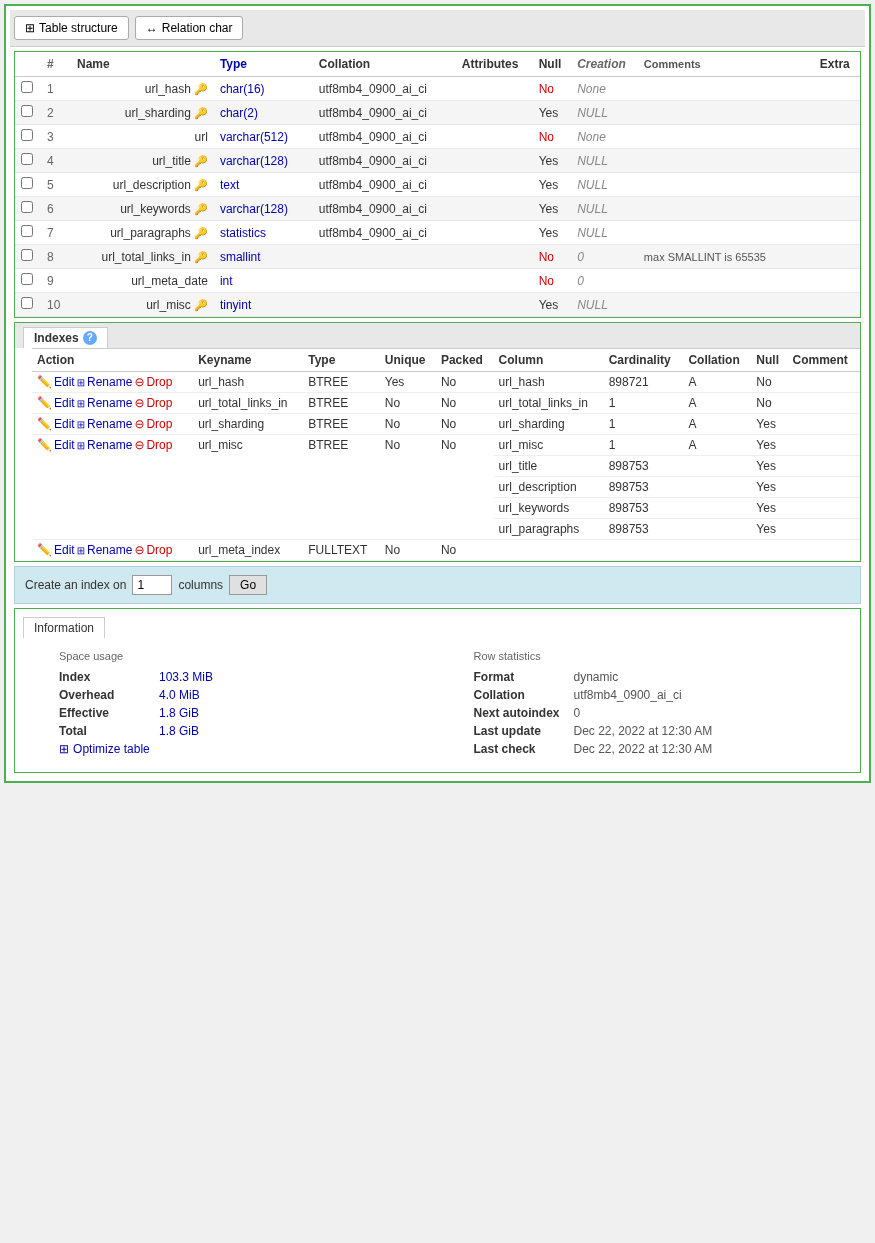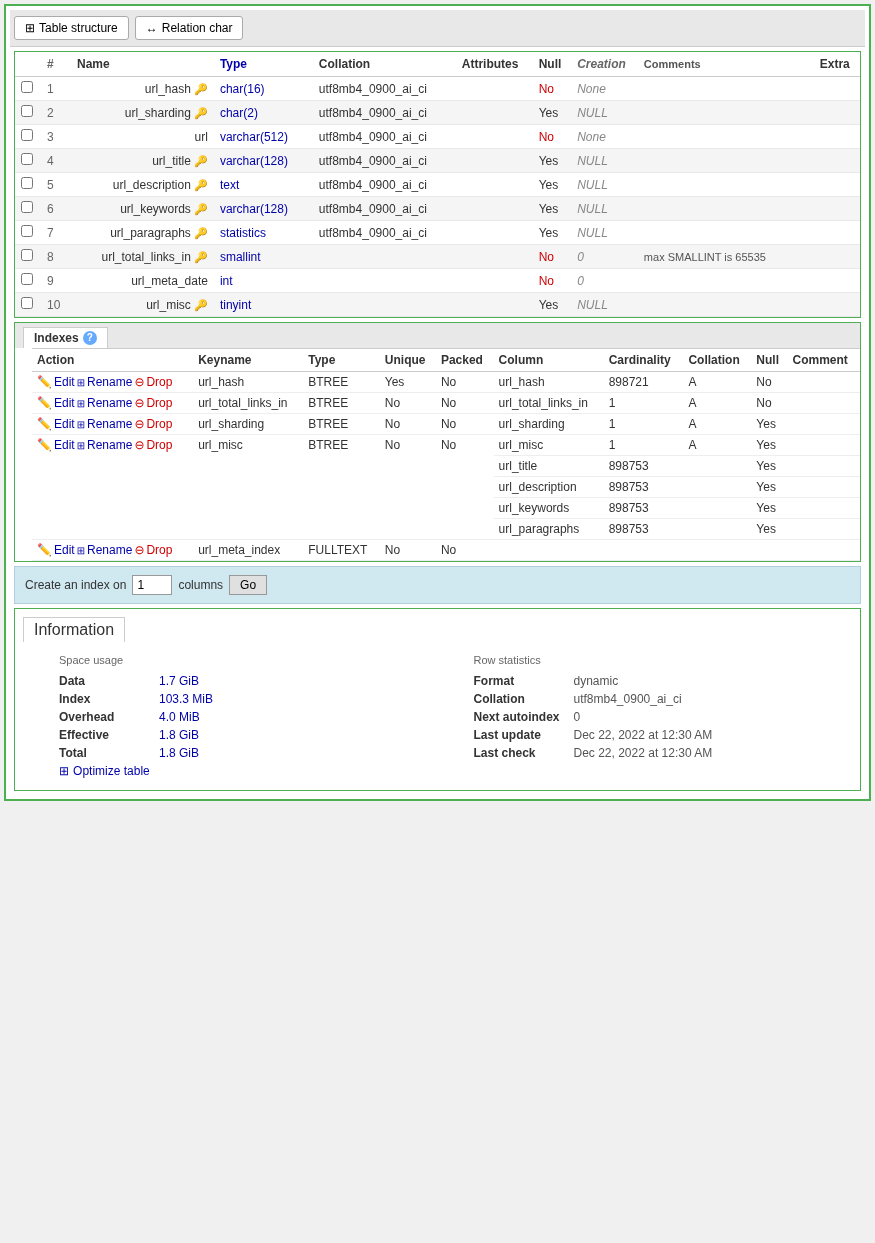--- a/index.html
+++ b/index.html
@@ -53,21 +53,21 @@
     .drop-link { color: #c00; text-decoration: none; }
 
     
     .create-index-section { background: #d0e8f0; padding: 8px 10px; margin: 4px; border: 1px solid #b0d0e0; display: flex; align-items: center; gap: 6px; }
     .create-index-section label { font-size: 12px; }
     .create-index-input { width: 40px; padding: 2px 4px; border: 1px solid #999; font-size: 12px; }
     .go-btn { padding: 2px 10px; background: #e0e0e0; border: 1px solid #999; cursor: pointer; font-size: 12px; }
 
     
     .info-section { margin: 4px; border: 1px solid #4CAF50; padding: 8px; }
-    .info-tab { display: inline-block; padding: 3px 10px; background: #fff; border: 1px solid #ccc; border-bottom: none; font-size: 16px; font-weight: normal; margin-bottom: 8px; }
+    .info-tab { display: inline-block; padding: 3px 10px; background: #fff; border: 1px solid #ccc; border-bottom: none; font-size: 12px; font-weight: normal; margin-bottom: 8px; }
 
     .info-columns { display: flex; gap: 0; }
     .info-col { flex: 1; padding: 4px 8px; margin-left: 28px; }
     .info-col-header { font-size: 11px; color: #666; margin-bottom: 6px; padding-bottom: 2px; }
 
     .info-row { display: flex; align-items: baseline; margin-bottom: 4px; }
     .info-label { font-weight: bold; min-width: 100px; font-size: 12px; }
     .info-value { color: #555; font-size: 12px; }
     .info-value.blue { color: #00a; }
 
@@ -411,24 +411,20 @@
     <div class="info-tab">
       <span>Information</span>
     </div>
 
     <div class="info-columns">
 
       <div class="info-col">
         <div class="info-col-header">Space usage</div>
         <div id="space-usage-rows">
             <div class="info-row">
-    <span class="info-label">Data</span>
-    <span class="info-value blue">1.7 GiB</span>
-  </div>
-            <div class="info-row">
     <span class="info-label">Index</span>
     <span class="info-value blue">103.3 MiB</span>
   </div>
             <div class="info-row">
     <span class="info-label">Overhead</span>
     <span class="info-value blue">4.0 MiB</span>
   </div>
             <div class="info-row">
     <span class="info-label">Effective</span>
     <span class="info-value blue">1.8 GiB</span>

